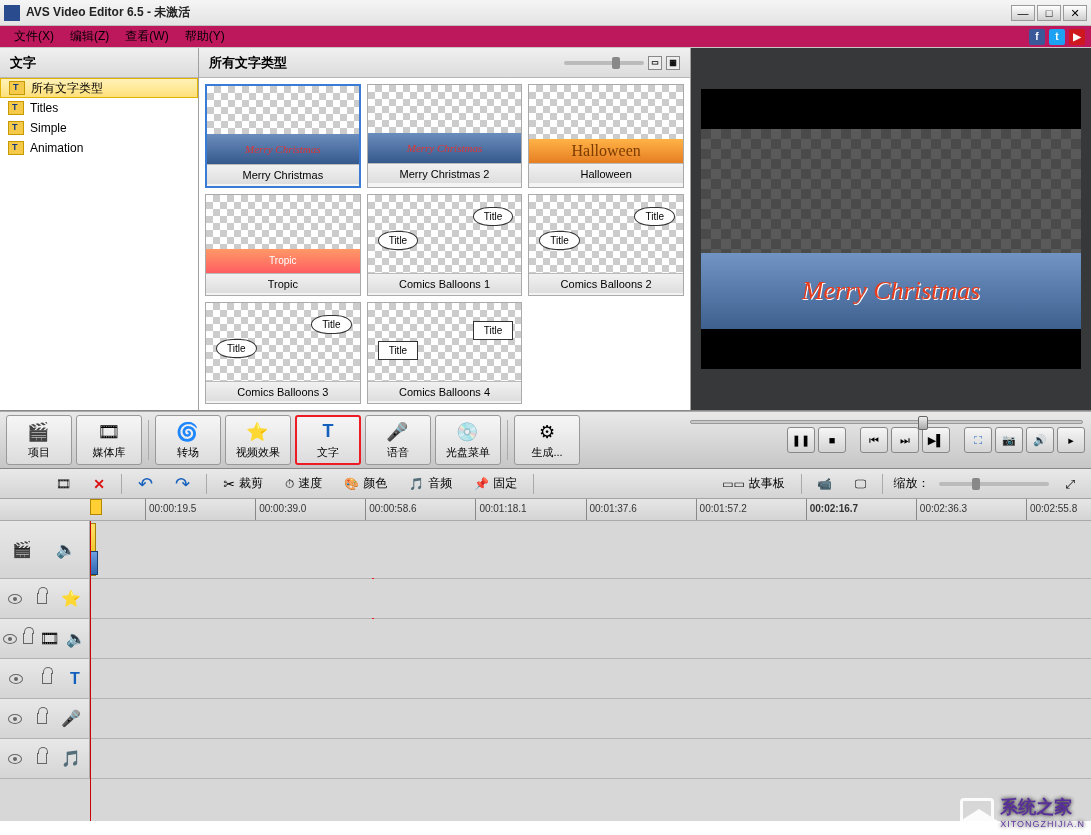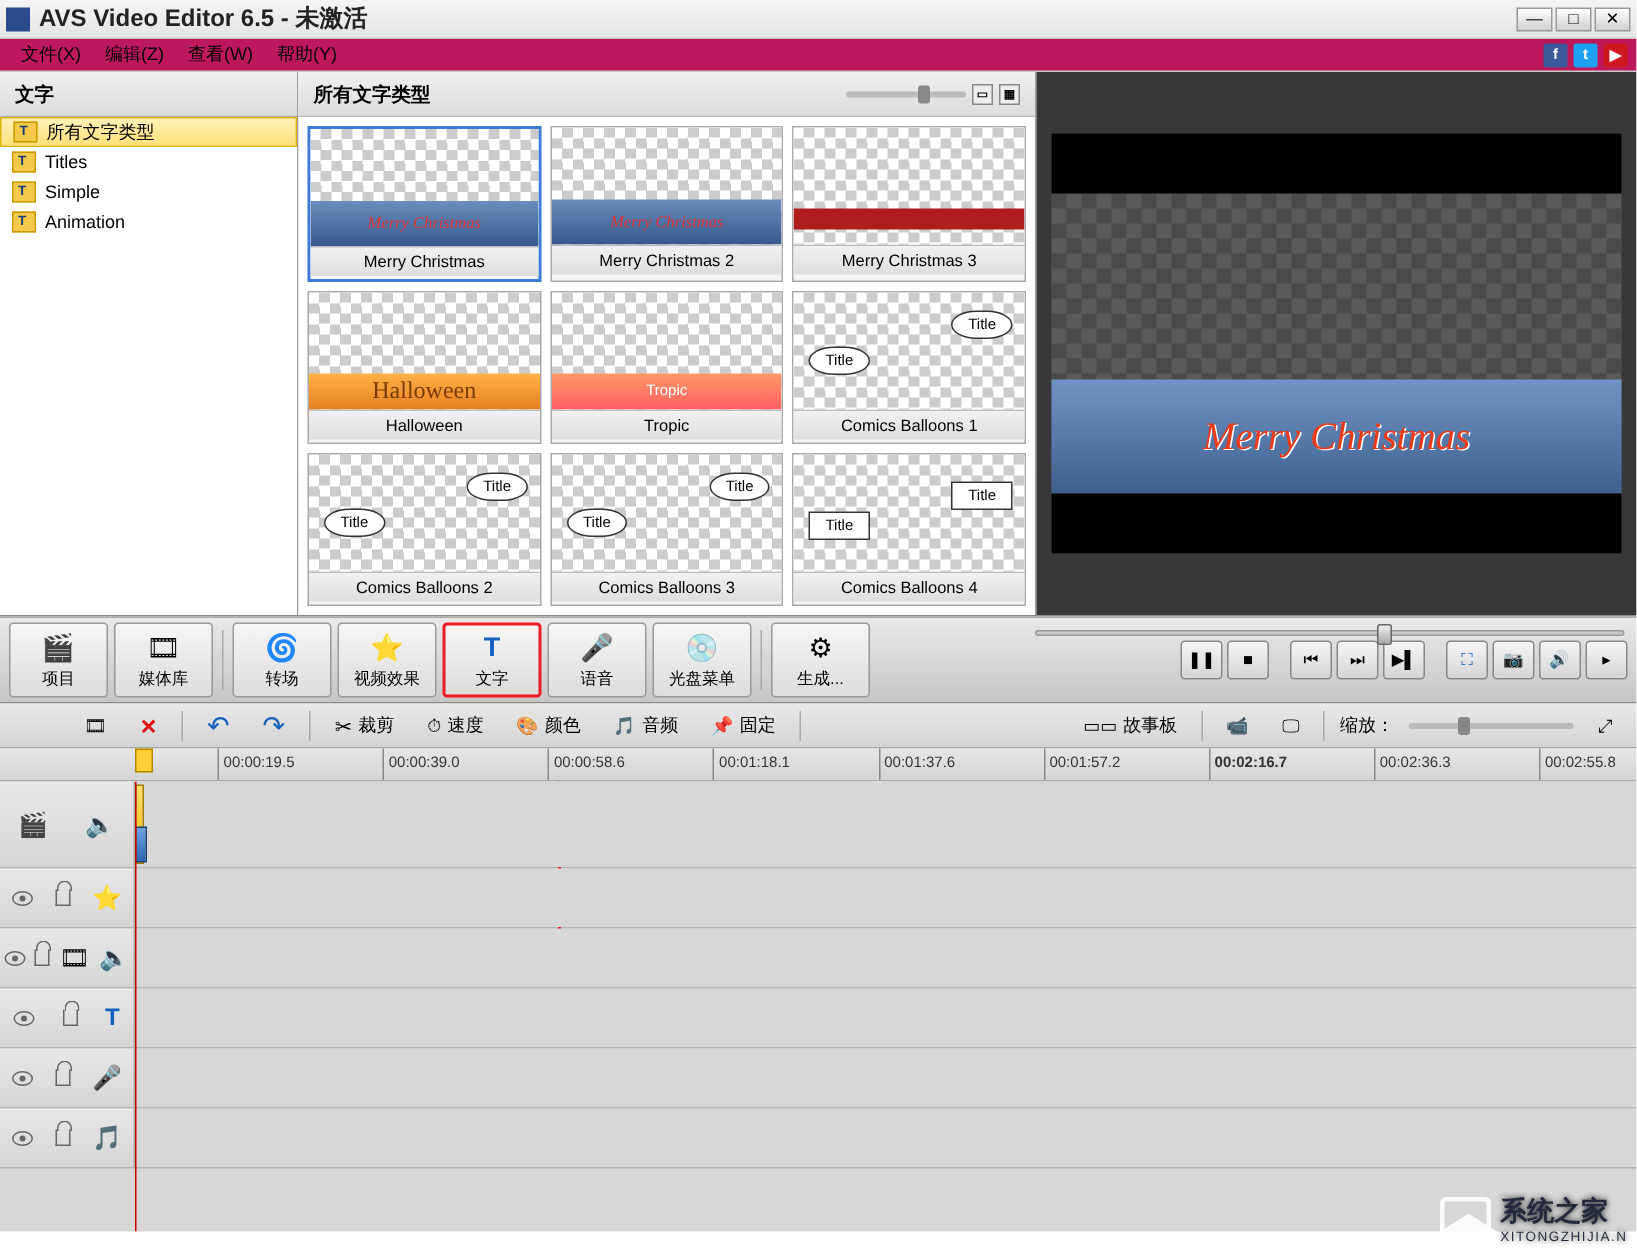--- a/index.html
+++ b/index.html
@@ -1,21 +1,21 @@
 <!DOCTYPE html>
 <html><head>
 <meta charset="utf-8">
 <style>
 * { box-sizing: border-box; margin: 0; padding: 0; font-family: "Microsoft YaHei", Tahoma, sans-serif; }
 body { width: 1091px; height: 835px; background: #fff; overflow: hidden; position: relative; }
 
 
 .titlebar { height: 26px; background: linear-gradient(#f5f5f5,#e4e4e4); border-bottom: 1px solid #bdbdbd; display: flex; align-items: center; padding: 0 4px; }
 .titlebar .logo { width: 16px; height: 16px; background: #2a4b8d; display: inline-block; margin-right: 6px; }
-.titlebar .title { font-size: 16px; font-weight: bold; color: #222; }
+.titlebar .title { font-size: 12px; font-weight: bold; color: #222; }
 .titlebar .winbtns { margin-left: auto; display: flex; gap: 2px; }
 .titlebar .winbtn { width: 24px; height: 16px; border: 1px solid #9a9a9a; background: linear-gradient(#fff,#cfcfcf); font-size: 11px; line-height: 14px; text-align: center; cursor: pointer; }
 
 
 .menubar { height: 22px; background: #be185d; border-bottom: 1px solid #c8c8c8; display: flex; align-items: center; padding: 0 6px; font-size: 12px; }
 .menubar .menuitem { padding: 2px 8px; cursor: pointer; }
 .menubar .social { margin-left: auto; display: flex; gap: 4px; }
 .menubar .social span { width: 16px; height: 16px; display:inline-flex; align-items:center; justify-content:center; color:#fff; font-size:10px; font-weight:bold; border-radius:2px; }
 .fb { background:#3b5998; } .tw{ background:#1da1f2;} .yt{background:#cc181e;}
 
@@ -97,21 +97,21 @@
 .lock { width:10px; height:11px; border:1px solid #666; border-top:none; position:relative; }
 .lock:before { content:""; position:absolute; width:8px; height:6px; border:1px solid #666; border-bottom:none; border-radius:5px 5px 0 0; top:-6px; left:0; }
 .trackbody { flex:1; position:relative; background:#d7d7d7; }
 .clip { position:absolute; top:2px; bottom:2px; left:0; width:10px; background:linear-gradient(#6fa1e0,#2d65b0); border:1px solid #163f74; }
 .clip.yellow { background:linear-gradient(#ffe06a,#e7b400); border-color:#a37e00; width:6px; left:0; }
 .playline { position:absolute; left:90px; top:0; bottom:0; width:1px; background:#c00; z-index:5; }
 .arrow { position:absolute; left:372px; top:0; width:2px; height:132px; background:#ed1c24; }
 .arrow:after { content:""; position:absolute; bottom:-10px; left:-5px; border:6px solid transparent; border-top:12px solid #ed1c24; }
 
 
-.watermark { position:absolute; right:6px; bottom:6px; font-size:14px; color:#0f172a; display:flex; align-items:center; gap:6px; opacity:.9; text-shadow:0 0 4px #000; }
+.watermark { position:absolute; right:6px; bottom:6px; font-size:14px; color:#4c1d95; display:flex; align-items:center; gap:6px; opacity:.9; text-shadow:0 0 4px #000; }
 .watermark .house { width:34px; height:28px; border:3px solid #fff; border-radius:4px; position:relative; }
 .watermark .house:before { content:""; position:absolute; left:-6px; top:-14px; width:0; height:0; border:22px solid transparent; border-bottom:14px solid #fff; }
 </style>
 </head>
 <body>
 
 <div class="titlebar">
   <span class="logo"></span>
   <span class="title">AVS Video Editor 6.5 - 未激活</span>
   <div class="winbtns">
@@ -177,26 +177,20 @@
           </div>
           <div class="assetlabel">Merry Christmas</div>
         </div>
         <div class="asset">
           <div class="assetthumb">
             <div class="blueband">
               <span style="font-family:cursive">Merry Christmas</span>
             </div>
           </div>
           <div class="assetlabel">Merry Christmas 2</div>
-        </div>
-        <div class="asset">
-          <div class="assetthumb">
-            <div class="redband"></div>
-          </div>
-          <div class="assetlabel">Merry Christmas 3</div>
         </div>
         <div class="asset">
           <div class="assetthumb">
             <div style="position:absolute;bottom:0;left:0;right:0;height:24px;background:linear-gradient(#ffb347,#e67e22);color:#7a3b00;font-family:serif;text-align:center;line-height:24px">Halloween</div>
           </div>
           <div class="assetlabel">Halloween</div>
         </div>
         <div class="asset">
           <div class="assetthumb">
             <div style="position:absolute;bottom:0;left:0;right:0;height:24px;background:linear-gradient(#ff9966,#ff5e62);color:#fff;text-align:center;line-height:24px;font-size:10px">Tropic</div>

